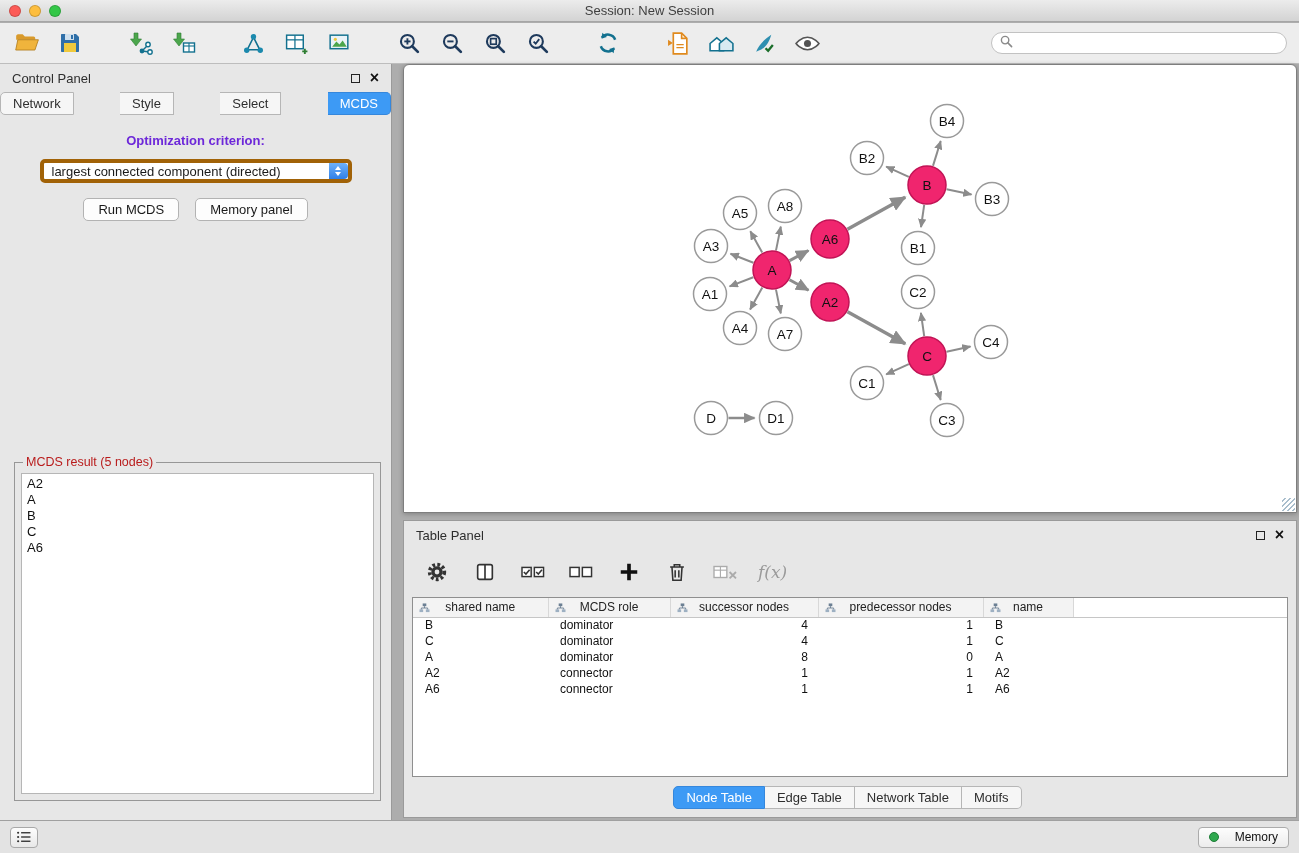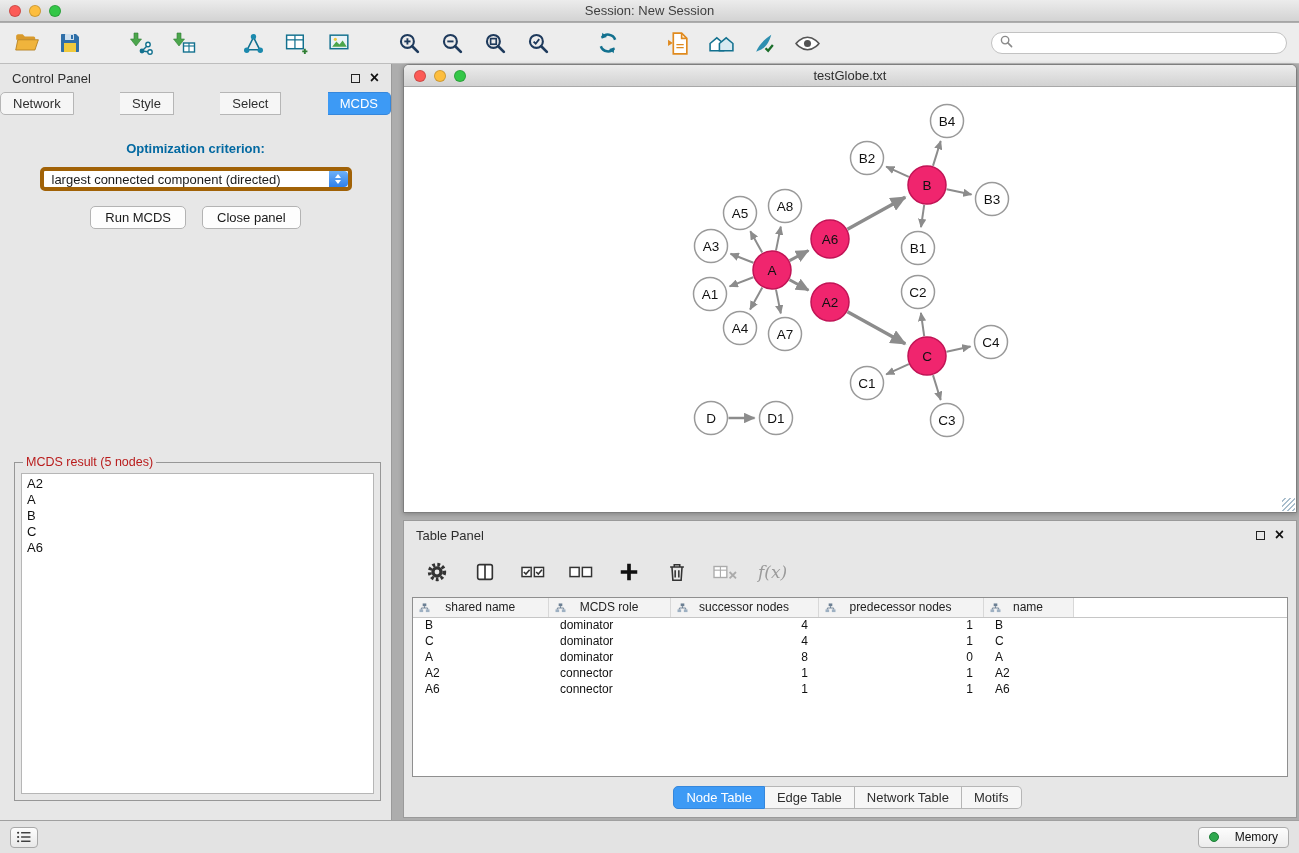--- a/index.html
+++ b/index.html
@@ -30,21 +30,21 @@
   .panel-header { height:28px; display:flex; align-items:center; padding:0 12px; font-size:13px; color:#2E2E2E; }
   .win-controls { margin-left:auto; display:flex; align-items:center; gap:10px; }
   .float-btn { width:9px; height:9px; border:1.5px solid #222; display:inline-block; }
   .close-btn { font-size:16px; font-weight:bold; color:#111; line-height:10px; }
   .cp-tabs { display:flex; justify-content:space-between; }
   .ctab, .ttab { font-size:13px; padding:3px 12px; background:#F6F6F6; border:1px solid #B6B6B6;
     border-left:none; color:#2E2E2E; cursor:default; }
   .ctab:first-child, .ttab:first-child { border-left:1px solid #B6B6B6; border-radius:5px 0 0 5px; }
   .ctab:last-child, .ttab:last-child { border-radius:0 5px 5px 0; }
   .ctab.active, .ttab.active { background:#3D9AF5; border-color:#3587DC; color:#fff; }
-  .opt-label { text-align:center; margin-top:26px; font-size:13px; font-weight:bold; color:#0369a1; }
+  .opt-label { text-align:center; margin-top:18px; font-size:13px; font-weight:bold; color:#6d28d9; }
   .dropdown { margin:11px auto 0; width:312px; height:24px; background:#fff; border:4px solid #a16207;
     border-radius:5px; position:relative; font-size:13px; color:#1A1A1A;
     display:flex; align-items:center; padding:0 22px 0 8px; }
   .dropdown .stepper { position:absolute; right:0; top:0; bottom:0; width:19px;
     background:linear-gradient(#6FB1F8,#2F80E9); border-radius:0 4px 4px 0;
     display:flex; flex-direction:column; align-items:center; justify-content:center; gap:2px; }
   .tri-up { width:0; height:0; border-left:3.5px solid transparent; border-right:3.5px solid transparent; border-bottom:4.5px solid #fff; }
   .tri-down { width:0; height:0; border-left:3.5px solid transparent; border-right:3.5px solid transparent; border-top:4.5px solid #fff; }
   .btn-row { display:flex; justify-content:center; gap:16px; margin-top:15px; }
   .btn { background:#FDFDFD; border:1px solid #B3B3B3; border-radius:5px; padding:3px 14px;
@@ -265,43 +265,35 @@
     <div class="opt-label">Optimization criterion:</div>
     <div class="dropdown">
       <span>largest connected component (directed)</span>
       <span class="stepper">
           <span class="tri-up"></span>
           <span class="tri-down"></span>
         </span>
     </div>
     <div class="btn-row">
       <button class="btn">Run MCDS</button>
-      <button class="btn">Close panel</button>
+      <button class="btn">Memory panel</button>
     </div>
     <fieldset class="result-fieldset">
       <legend>MCDS result (5 nodes)</legend>
       <div class="result-list">
           <div class="result-item">A2</div>
           <div class="result-item">A</div>
           <div class="result-item">B</div>
           <div class="result-item">C</div>
           <div class="result-item">A6</div>
         </div>
     </fieldset>
   </div>
 
   <div class="net-window">
-    <div class="net-titlebar">
-      <div class="traffic">
-        <span class="light red"></span>
-        <span class="light yellow"></span>
-        <span class="light green"></span>
-      </div>
-      <div class="net-title-text">testGlobe.txt</div>
-    </div>
     <div class="net-content">
       <svg width="892" height="424" viewBox="0 0 892 424">
           <defs>
             <marker id="arr" viewBox="0 0 6 5" markerWidth="5" markerHeight="4.2" refX="5" refY="2.5" orient="auto" markerUnits="strokeWidth">
               <path d="M0,0 L5.5,2.5 L0,5 z" fill="#8C8C8C"></path>
             </marker>
           </defs>
           <line x1="358.2" y1="164.6" x2="346.3" y2="143.3" stroke="#8C8C8C" stroke-width="2" marker-end="url(#arr)"></line>
           <line x1="372.0" y1="162.4" x2="376.8" y2="138.6" stroke="#8C8C8C" stroke-width="2" marker-end="url(#arr)"></line>
           <line x1="349.4" y1="174.7" x2="326.5" y2="165.7" stroke="#8C8C8C" stroke-width="2" marker-end="url(#arr)"></line>

